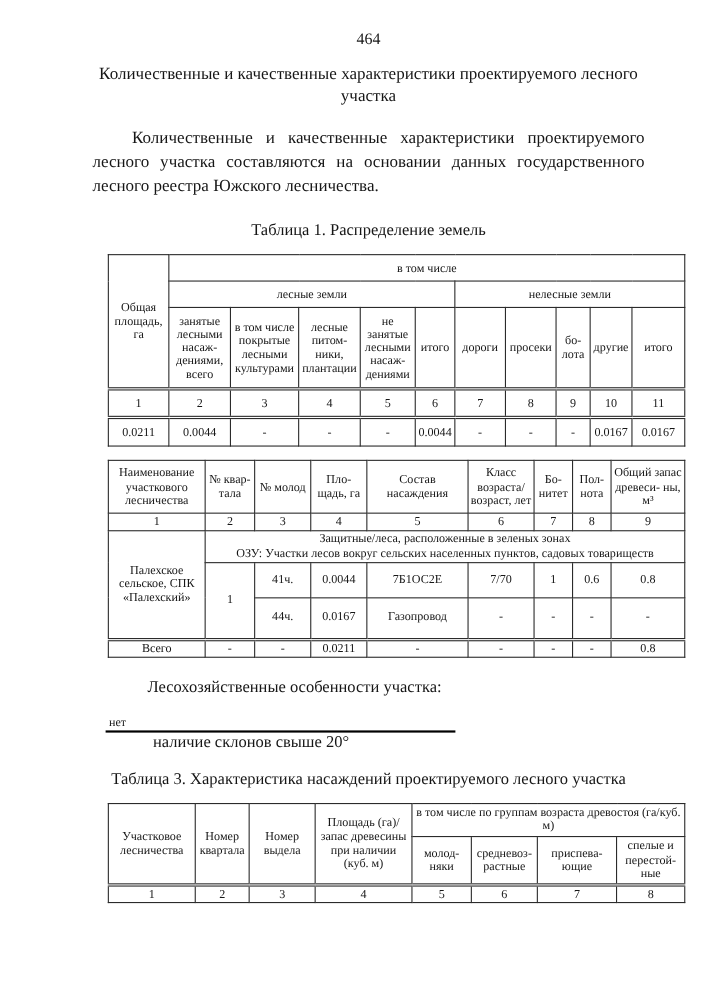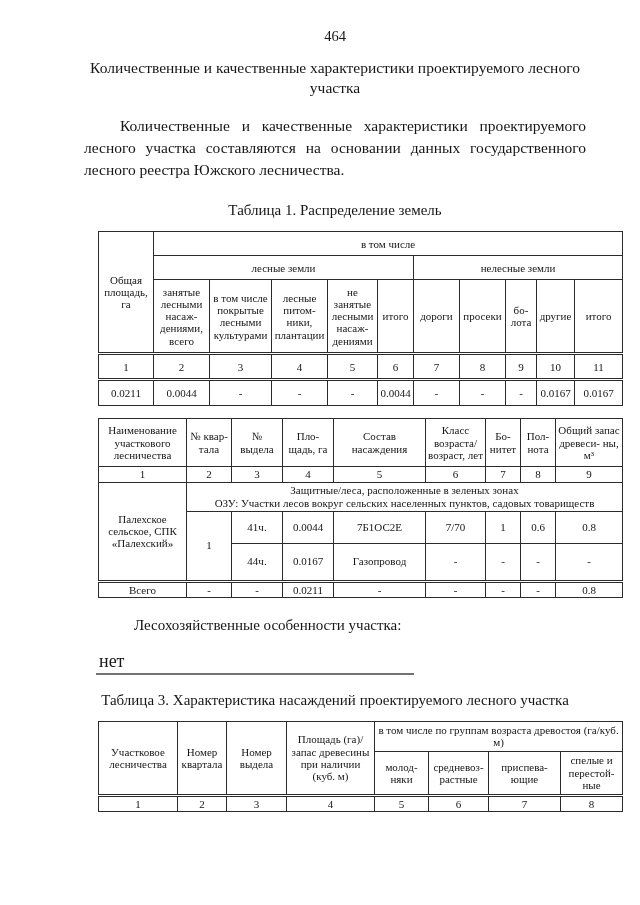--- a/index.html
+++ b/index.html
@@ -52,22 +52,22 @@
   tr.sep td { border-top:3px double #2b2b2b; }
   .features-label {
     margin-top:19px;
     font-size:15px;
     text-indent:50px;
   }
   .form-value {
     margin-top:17px;
     margin-left:12px;
     width:318px;
-    border-bottom:2px solid #737373;
-    font-size:18px;
+    border-bottom:2px solid #000000;
+    font-size:11px;
     padding-left:3px;
     padding-bottom:1px;
   }
   .form-caption {
     font-size:15px;
     margin-left:55px;
     margin-top:1px;
   }
   .t2-zone div { line-height:1.18; }
 </style>
@@ -157,21 +157,21 @@
       <col style="width:92px">
         <col style="width:60px">
         <col style="width:35px">
         <col style="width:35px">
       <col style="width:67px">
     </colgroup>
     <tbody>
         <tr style="height:48px">
       <td>Наименование участкового лесничества</td>
       <td>№ квар- тала</td>
-      <td>№ выдела</td>
+      <td>№ молод</td>
       <td>Пло- щадь, га</td>
       <td>Состав насаждения</td>
       <td>Класс возраста/ возраст, лет</td>
       <td>Бо- нитет</td>
       <td>Пол- нота</td>
       <td>Общий запас древеси- ны, м³</td>
     </tr>
     <tr style="height:14px">
       <td>1</td>
       <td>2</td>
@@ -219,20 +219,21 @@
       <td>-</td>
       <td>-</td>
       <td>0.8</td>
     </tr>
   </tbody>
     </table>
 
   <div class="text-block">
     <div class="features-label">Лесохозяйственные особенности участка:</div>
     <div class="form-value">нет</div>
+    <div class="form-caption">наличие склонов свыше 20°</div>
     <div class="tbl-caption" style="margin-top:17px">Таблица 3. Характеристика насаждений проектируемого лесного участка</div>
   </div>
 
   <table>
     <colgroup>
       <col style="width:79px">
         <col style="width:49px">
         <col style="width:60px">
         <col style="width:88px">
       <col style="width:54px">

